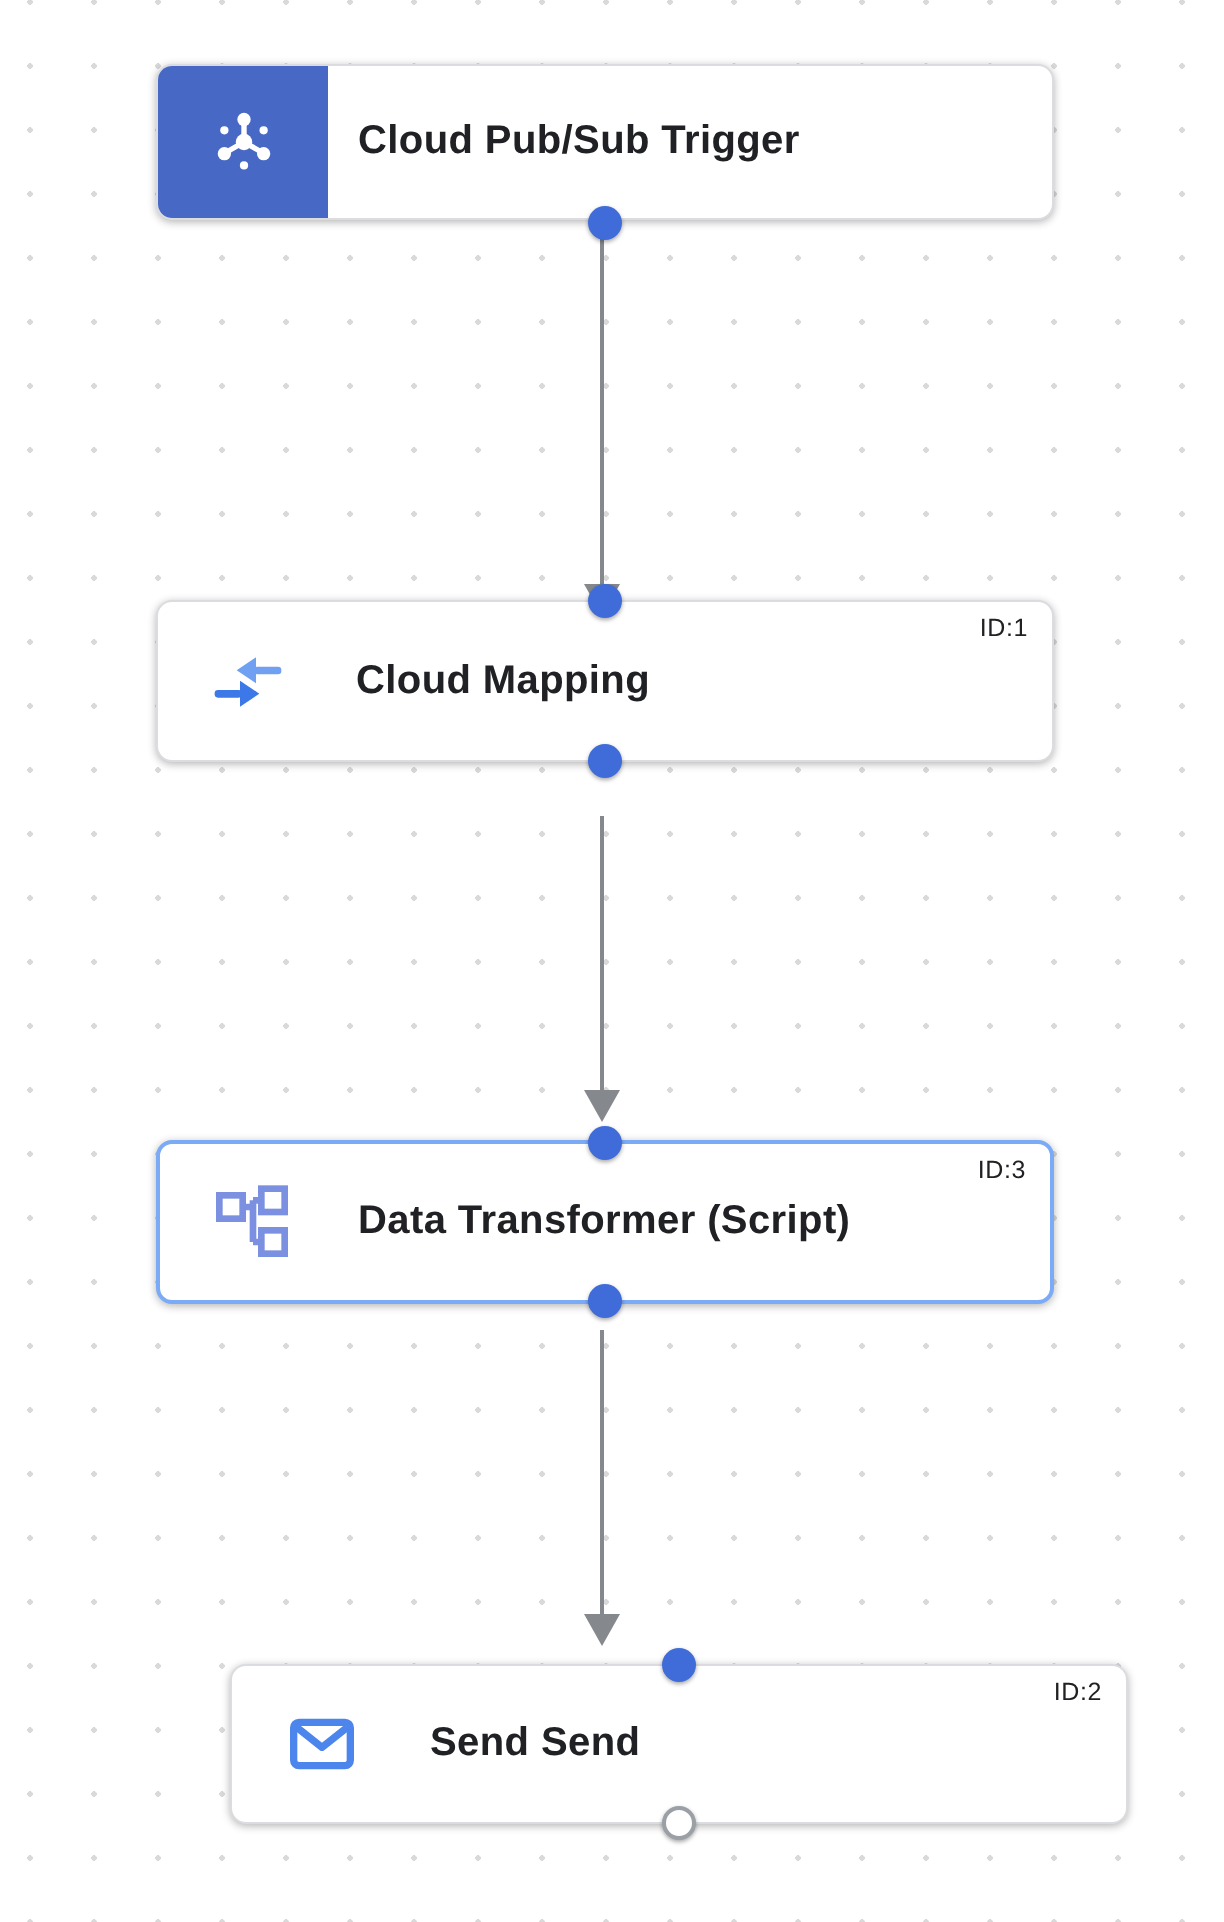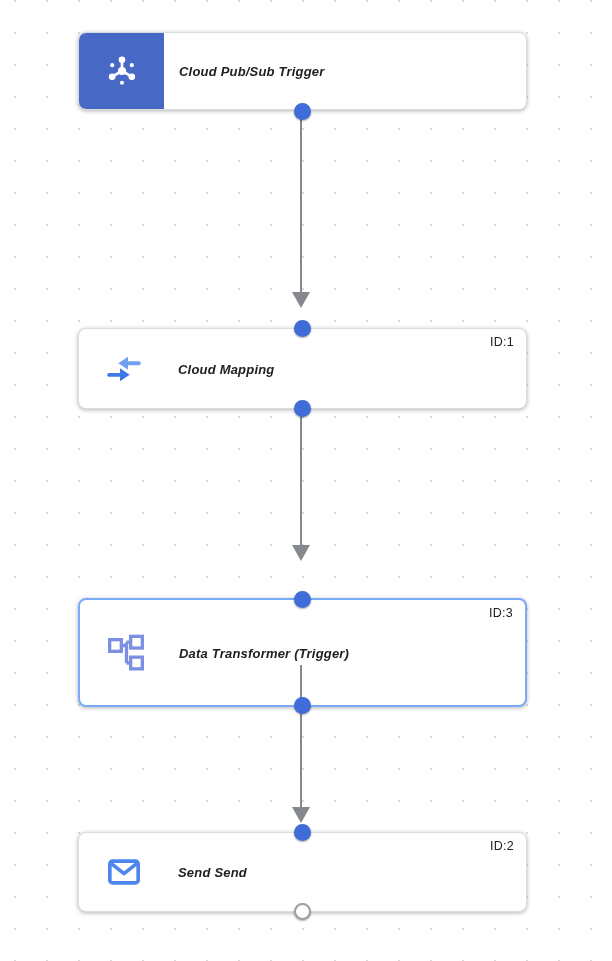--- a/index.html
+++ b/index.html
@@ -38,26 +38,25 @@
     box-shadow:0 1px 4px rgba(0,0,0,.30);
     box-sizing:border-box;
   }
   .node.selected{
     border:2px solid var(--selected-border-blue);
   }
   .node-title{
     position:absolute;
     left:99px;top:50%;
     transform:translateY(-50%);
-    font-size:13px;
+    font-size:20px;
     font-weight:700;
     color:var(--title-text);
     letter-spacing:.2px;
     white-space:nowrap;
-    font-style:italic;
   }
   .node-id{
     position:absolute;
     top:6px;right:12px;
     font-size:12.5px;
     font-weight:400;
     color:var(--id-text);
     letter-spacing:.3px;
   }
   .trigger-block{
@@ -134,57 +133,57 @@
         <circle class="fill-white" cx="12" cy="19.4" r="1.3"></circle>
       </svg>
     </div>
     <div class="node-title" style="left:100px;">Cloud Pub/Sub Trigger</div>
     <div class="dot bottom-low"></div>
   </div>
 
   <div class="edge-line" style="top:118px;height:174px;"></div>
   <div class="edge-head" style="top:292px;"></div>
 
-  <div class="node" style="top:328px;height:81px;">
+  <div class="node" style="top:300px;height:81px;">
     <div class="dot top"></div>
     <div class="node-id">ID:1</div>
     <div class="node-icon">
       <svg width="40" height="40" viewBox="0 0 24 24">
         <rect class="map-dark" x="2" y="14.4" width="8.2" height="2.3" rx="1"></rect>
         <polygon class="map-dark" points="9.6,11.6 15.4,15.5 9.6,19.4"></polygon>
         <rect class="map-light" x="13.8" y="7.4" width="8.2" height="2.3" rx="1"></rect>
         <polygon class="map-light" points="14.4,4.6 8.6,8.5 14.4,12.4"></polygon>
       </svg>
     </div>
     <div class="node-title">Cloud Mapping</div>
     <div class="dot bottom"></div>
   </div>
 
   <div class="edge-line" style="top:408px;height:137px;"></div>
   <div class="edge-head" style="top:545px;"></div>
 
-  <div class="node selected" style="top:598px;height:109px;text-align:right;">
+  <div class="node selected" style="top:570px;height:82px;text-align:right;">
     <div class="dot top"></div>
     <div class="node-id">ID:3</div>
     <div class="node-icon">
       <svg width="40" height="40" viewBox="0 0 24 24">
         <rect class="transformer-stroke" x="2.8" y="4" width="7" height="7"></rect>
         <rect class="transformer-stroke" x="15.4" y="2" width="7" height="7"></rect>
         <rect class="transformer-stroke" x="15.4" y="14.5" width="7" height="7"></rect>
         <path class="transformer-stroke" d="M9.8 7.5 H12.9 M12.9 5.5 V18 M12.9 5.5 H15.4 M12.9 18 H15.4"></path>
       </svg>
     </div>
-    <div class="node-title">Data Transformer (Trigger)</div>
+    <div class="node-title">Data Transformer (Script)</div>
     <div class="dot bottom"></div>
   </div>
 
   <div class="edge-line" style="top:665px;height:142px;"></div>
   <div class="edge-head" style="top:807px;"></div>
 
-  <div class="node" style="top:832px;height:80px;">
+  <div class="node" style="top:832px;height:80px;margin-left:37px;">
     <div class="dot top"></div>
     <div class="node-id">ID:2</div>
     <div class="node-icon">
       <svg width="40" height="40" viewBox="0 0 24 24">
         <rect class="mail-stroke" x="3.5" y="5.5" width="17" height="13" rx="1.6"></rect>
         <path class="mail-stroke" d="M5.2 7.6 L12 13 L18.8 7.6"></path>
       </svg>
     </div>
     <div class="node-title">Send Send</div>
     <div class="dot bottom empty"></div>

